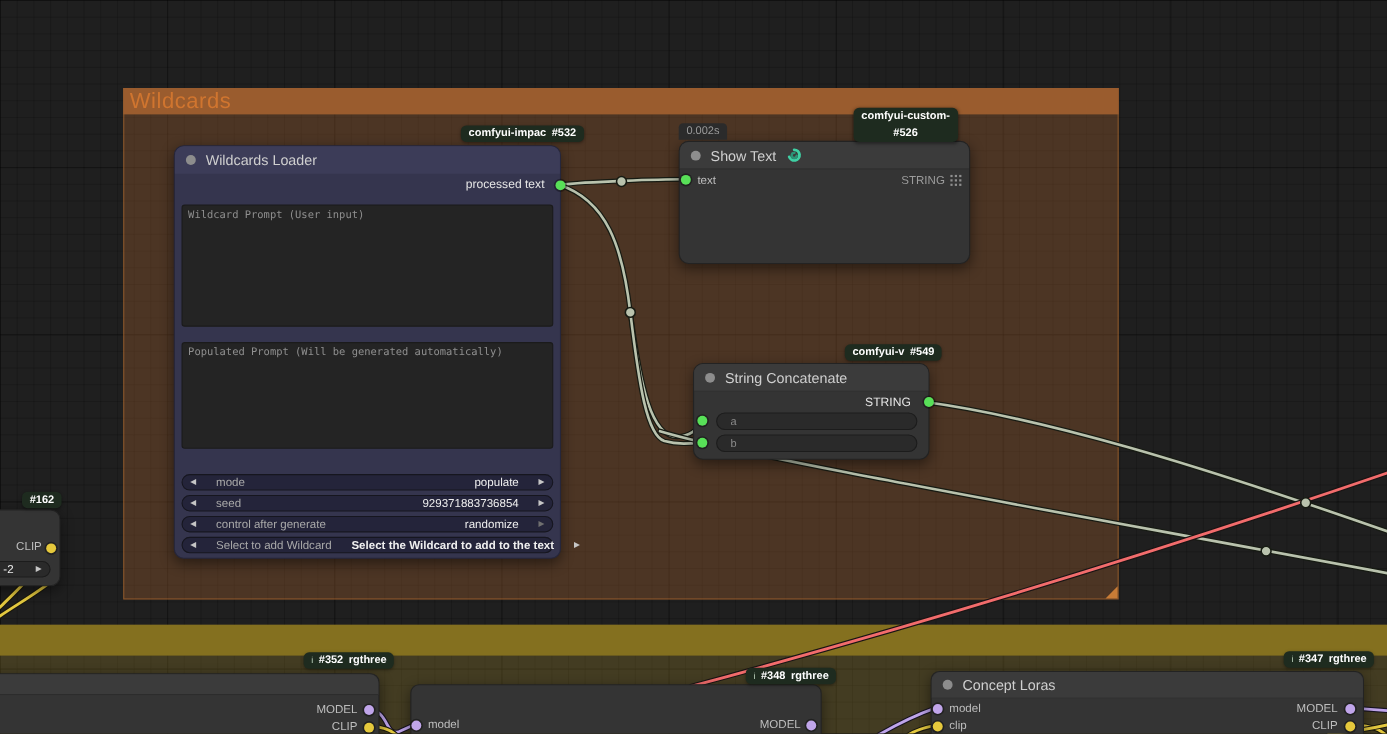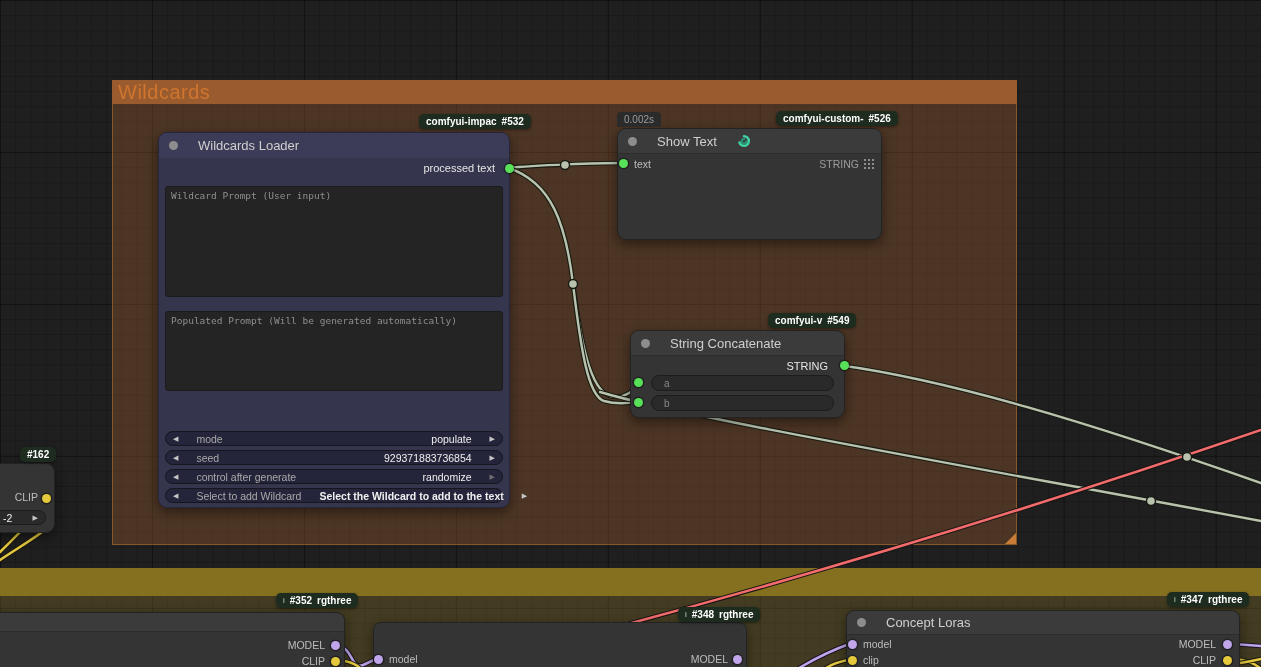--- a/index.html
+++ b/index.html
@@ -23,21 +23,21 @@
   .gtitle{position:absolute;left:6px;top:1px;font-size:20px;color:#d0752f;letter-spacing:.5px;}
   .gresize{position:absolute;right:1px;bottom:1px;width:0;height:0;border-left:11px solid transparent;border-bottom:11px solid #c87c36;}
   .group.olive .gbody{border:1px solid rgba(165,145,55,0.45);background:rgba(142,122,40,0.32);}
   .group.olive .gbar{height:28px;background:#84701f;}
   
   svg.wires{position:absolute;left:0;top:0;z-index:2;}
   
   .node{position:absolute;z-index:3;background:#343434;border:1px solid #232323;border-radius:9px;
         box-shadow:0 4px 12px rgba(0,0,0,0.45);color:#c9c9c9;}
   .head{position:relative;height:25px;border-radius:8px 8px 0 0;background:#3b3b3b;border-bottom:1px solid #2c2c2c;
-        display:flex;align-items:center;gap:20px;padding:0 10px;font-size:13px;color:#cfcfcf;white-space:nowrap;}
+        display:flex;align-items:center;gap:9px;padding:0 10px;font-size:13px;color:#cfcfcf;white-space:nowrap;}
   .hdot{width:9px;height:9px;border-radius:50%;background:#8d8d8d;flex:0 0 auto;}
   .node.purple{background:#35354e;border-color:#26263a;}
   .node.purple .head{background:#3c3c58;border-bottom:none;}
   .slot{position:absolute;width:9px;height:9px;border-radius:50%;box-shadow:0 0 0 1.5px rgba(0,0,0,0.35);}
   .slot.green{background:#58e058;}
   .slot.purple{background:#c0a5ea;}
   .slot.yellow{background:#e5c83c;}
   .slabel{position:absolute;font-size:10.5px;color:#bdbdbd;white-space:nowrap;}
   .slabel.out{text-align:right;margin-left:36px;}
   .slabel.bright{color:#e5e5e5;font-size:11px;}
@@ -158,21 +158,21 @@
   </svg>
 
   <div class="node purple" style="left:158px;top:132px;width:352px;height:376px;">
     <div class="head">
       <span class="hdot"></span>
       <span>Wildcards Loader</span>
     </div>
     <span class="slabel out bright" style="right:14px;top:29px;">processed text</span>
     <span class="slot green" style="right:-5px;top:31px;"></span>
     <div class="ta" style="left:6px;top:53px;width:338px;height:111px;">Wildcard Prompt (User input)</div>
-    <div class="ta" style="left:6px;top:178px;width:338px;height:80px;">Populated Prompt (Will be generated automatically)</div>
+    <div class="ta" style="left:6px;top:178px;width:338px;height:97px;">Populated Prompt (Will be generated automatically)</div>
 
     <div class="wrow" style="left:6px;top:298px;width:338px;">
       <span class="arr">◀</span>
       <span>mode</span>
       <span class="val">populate</span>
       <span class="arr">▶</span>
     </div>
     <div class="wrow" style="left:6px;top:317px;width:338px;">
       <span class="arr">◀</span>
       <span>seed</span>
@@ -274,21 +274,21 @@
     <span class="slot yellow" style="right:7px;top:45px;"></span>
   </div>
 
   <div class="badge timing" style="left:617px;top:112px;">
     <span>0.002s</span>
   </div>
   <div class="badge" style="left:419px;top:114px;">
     <span>comfyui-impac</span>
     <span class="bid">#532</span>
   </div>
-  <div class="badge" style="left:776px;top:111px;">
+  <div class="badge" style="left:776px;top:98px;flex-direction:column;">
     <span>comfyui-custom-</span>
     <span class="bid">#526</span>
   </div>
   <div class="badge" style="left:768px;top:313px;">
     <span>comfyui-v</span>
     <span class="bid">#549</span>
   </div>
   <div class="badge" style="left:20px;top:447px;">
     <span class="bid">#162</span>
   </div>

